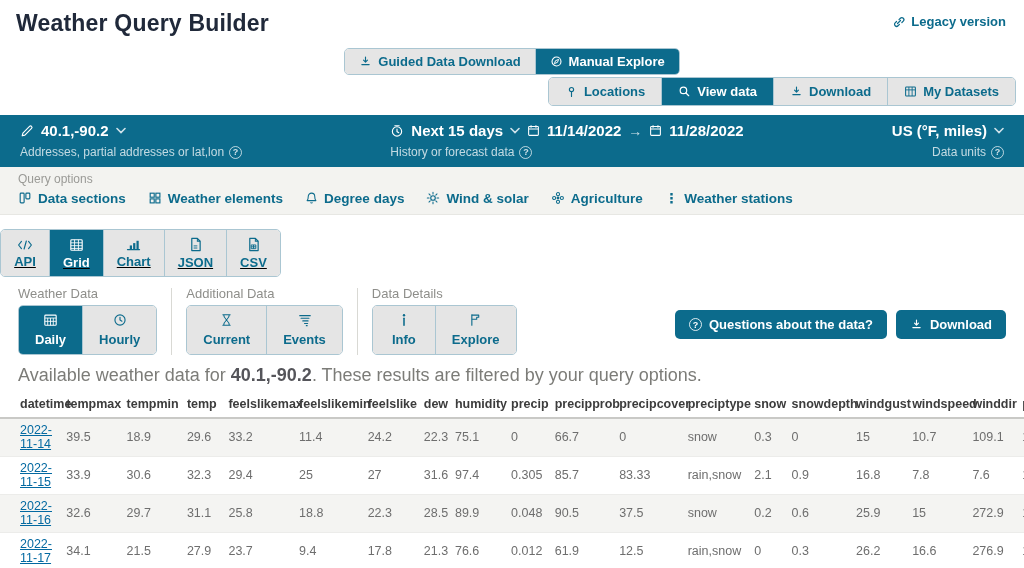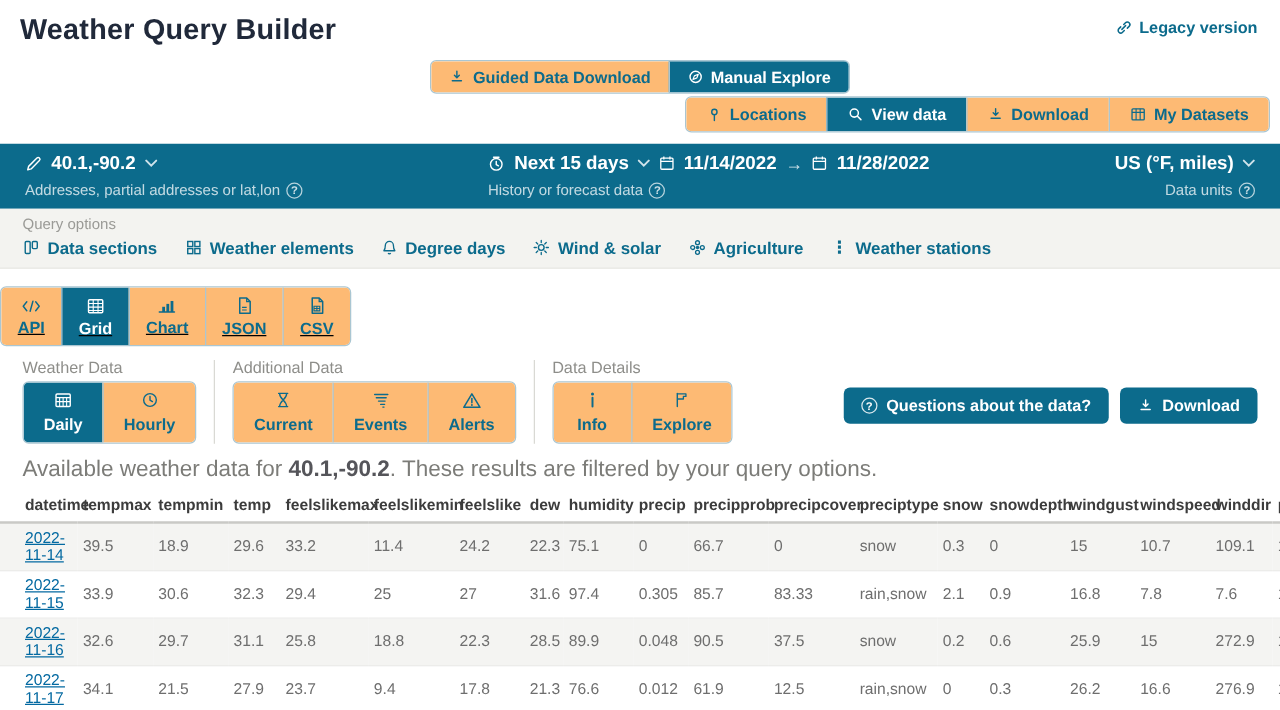--- a/index.html
+++ b/index.html
@@ -8,21 +8,21 @@
   svg { display:block; }
 
   
   .top-row { display:flex; justify-content:space-between; align-items:flex-start; padding:10px 18px 0 16px; }
   .page-title { font-size:23px; font-weight:bold; color:#20293a; letter-spacing:.2px; }
   .legacy { display:flex; align-items:center; gap:5px; color:#0c6b8c; font-size:13px; font-weight:bold; cursor:pointer; margin-top:4px; }
 
   
   .seg { display:inline-flex; border:1px solid #aac6d2; border-radius:5px; overflow:hidden; background:#fff; }
   .seg > .seg-btn { display:flex; align-items:center; gap:6px; padding:5px 14px; font-size:13px; font-weight:bold;
-     color:#0c6b8c; background:#fdba74; cursor:pointer; border-left:1px solid #aac6d2; white-space:nowrap; }
+     color:#0c6b8c; background:#e5e5e5; cursor:pointer; border-left:1px solid #aac6d2; white-space:nowrap; }
   .seg > .seg-btn:first-child { border-left:none; }
   .seg > .seg-btn.active { background:#0c6b8c; color:#fff; }
 
   .mode-row { display:flex; justify-content:center; margin-top:11px; }
   .nav-row { display:flex; justify-content:flex-end; padding-right:8px; margin-top:2px; }
   .nav-row .seg-btn { padding:6px 16px; }
 
   
   .query-bar { margin-top:9px; background:#0c6b8c; color:#fff; padding:7px 20px 8px 20px;
      display:flex; justify-content:space-between; }
@@ -371,30 +371,20 @@
         </span>
         <span>Current</span>
       </div>
       <div class="seg-btn">
         <span>
           <svg width="14" height="14" viewBox="0 0 16 16">
               <path d="M2 3h12M3.5 6h9M5.5 9h6M7.5 12h3.5M9.5 14.5h1" fill="none" stroke="currentColor" stroke-width="1.3" stroke-linecap="round"></path>
             </svg>
         </span>
         <span>Events</span>
-      </div>
-      <div class="seg-btn">
-        <span>
-          <svg width="15" height="13" viewBox="0 0 16 14">
-              <path d="M8 1.2L15 12.8H1z" fill="none" stroke="currentColor" stroke-width="1.3" stroke-linejoin="round"></path>
-              <path d="M8 5.2v3.6" stroke="currentColor" stroke-width="1.3" stroke-linecap="round"></path>
-              <circle cx="8" cy="10.8" r=".8" fill="currentColor"></circle>
-            </svg>
-        </span>
-        <span>Alerts</span>
       </div>
     </div>
   </div>
 
   <div class="v-div"></div>
 
   <div class="group">
     <div class="group-label">Data Details</div>
     <div class="seg">
       <div class="seg-btn">

